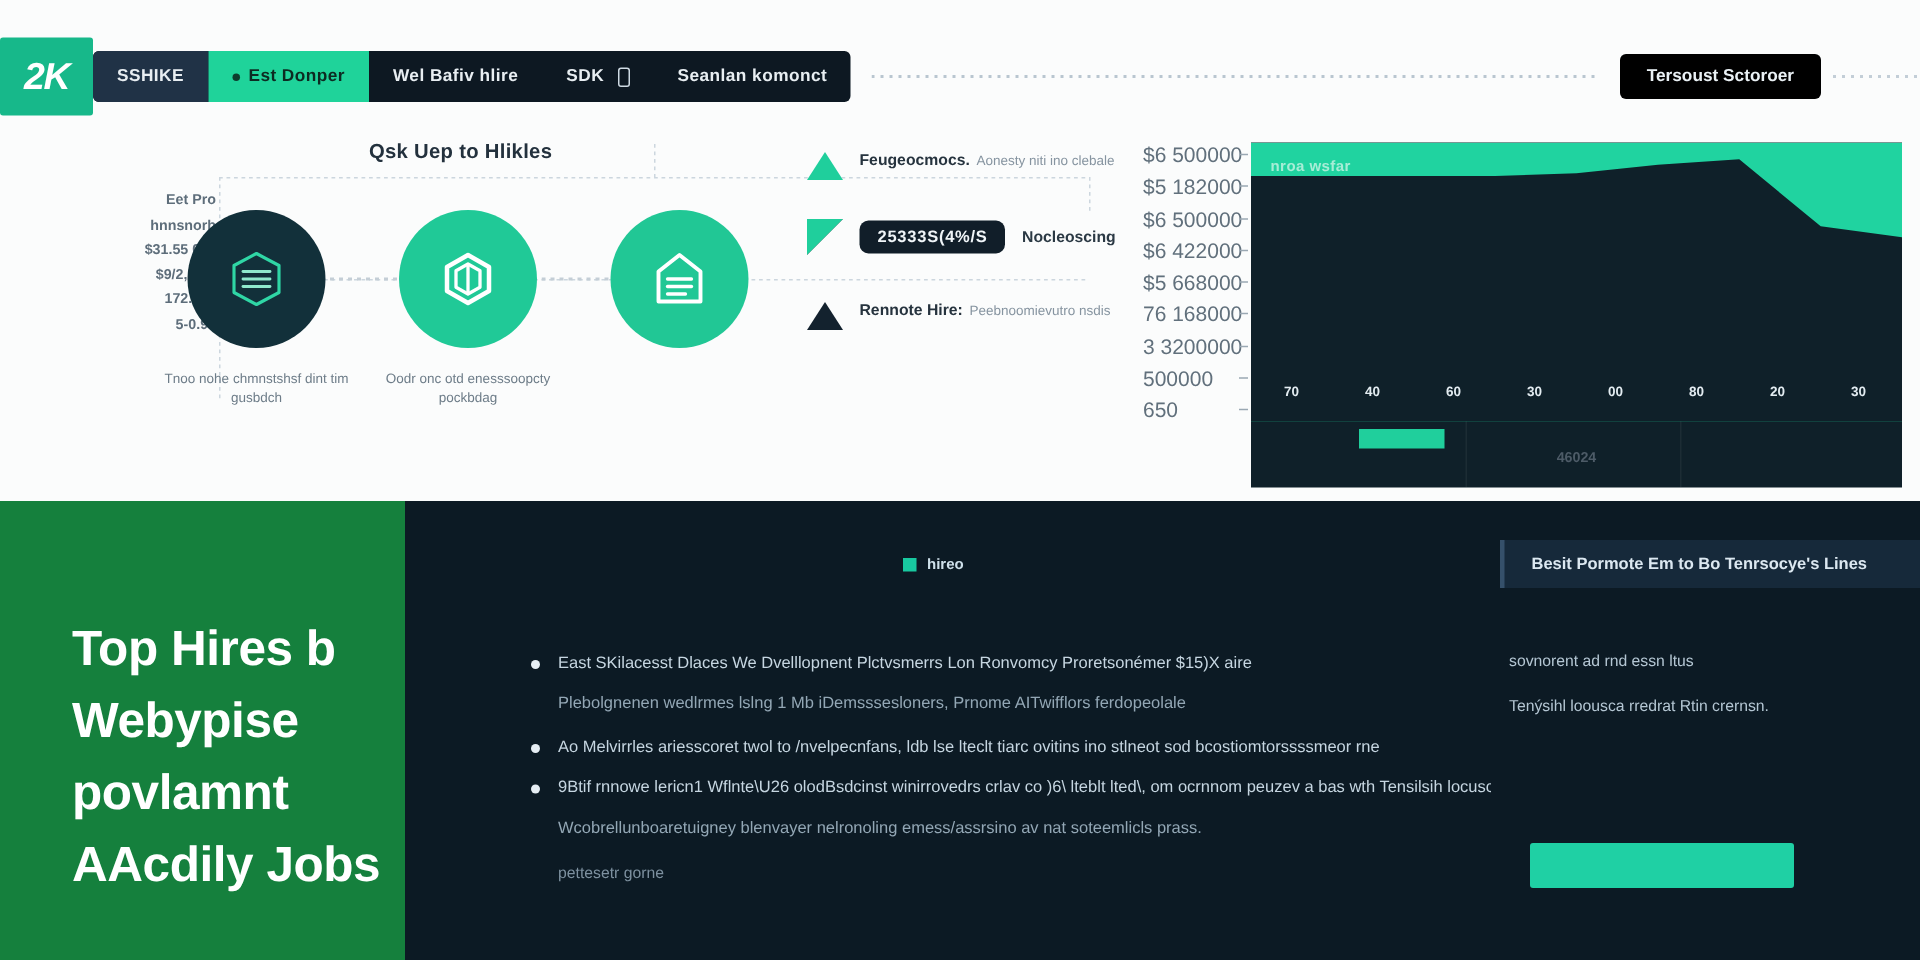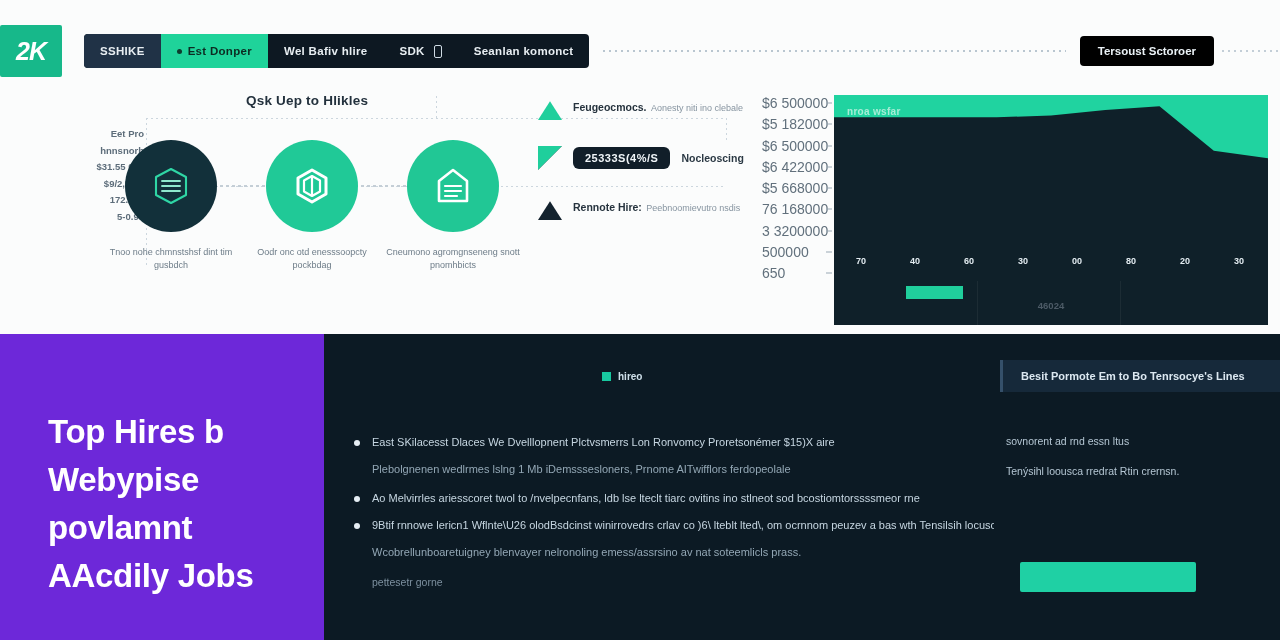--- a/index.html
+++ b/index.html
@@ -43,21 +43,21 @@
   }
   .logo-mark {
     font-size: 25px;
     font-weight: bold;
     color: #ffffff;
     letter-spacing: -1px;
     font-style: italic;
   }
 
   .navbar {
-    margin-left: 22px;
+    margin-left: 0;
     height: 34px;
     display: flex;
     align-items: stretch;
     background: #0d1822;
     border-radius: 4px;
     overflow: hidden;
     flex: 0 0 auto;
   }
   .nav-tab {
     display: flex;
@@ -356,22 +356,22 @@
   .bottom-section {
     position: absolute;
     left: 0; top: 334px;
     width: 1280px; height: 306px;
     background: #0c1a24;
   }
 
   .left-panel {
     position: absolute;
     left: 0; top: 0;
-    width: 324px; height: 306px;
-    background: #6d28d9;
+    width: 270px; height: 306px;
+    background: #15803d;
   }
   .hero-title {
     position: absolute;
     left: 48px; top: 74px;
     width: 262px;
     font-size: 33px;
     font-weight: bold;
     color: #ffffff;
     line-height: 48px;
     letter-spacing: -0.3px;
@@ -571,21 +571,20 @@
             <line x1="14" y1="32" x2="26" y2="32"></line>
           </g>
         </svg>
       </div>
 
       <div class="connector k1"></div>
       <div class="connector k2"></div>
 
       <div class="node-caption c1">Tnoo nohe chmnstshsf dint tim gusbdch</div>
       <div class="node-caption c2">Oodr onc otd enesssoopcty pockbdag</div>
-      <div class="node-caption c3">Cneumono agromgnseneng snott pnomhbicts</div>
     </div>
 
     <div class="legend">
       <div class="legend-row">
         <span class="legend-mark lm-tri-up"></span>
         <span class="legend-text">
           <span class="legend-title">Feugeocmocs.</span>
           <span class="legend-sub">Aonesty niti ino clebale</span>
         </span>
       </div>

